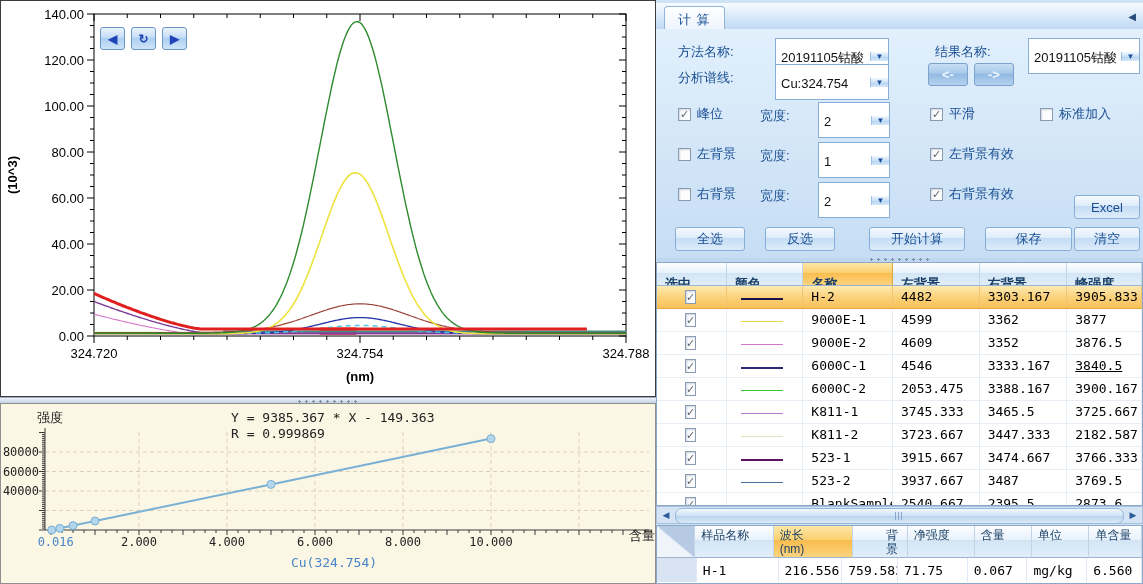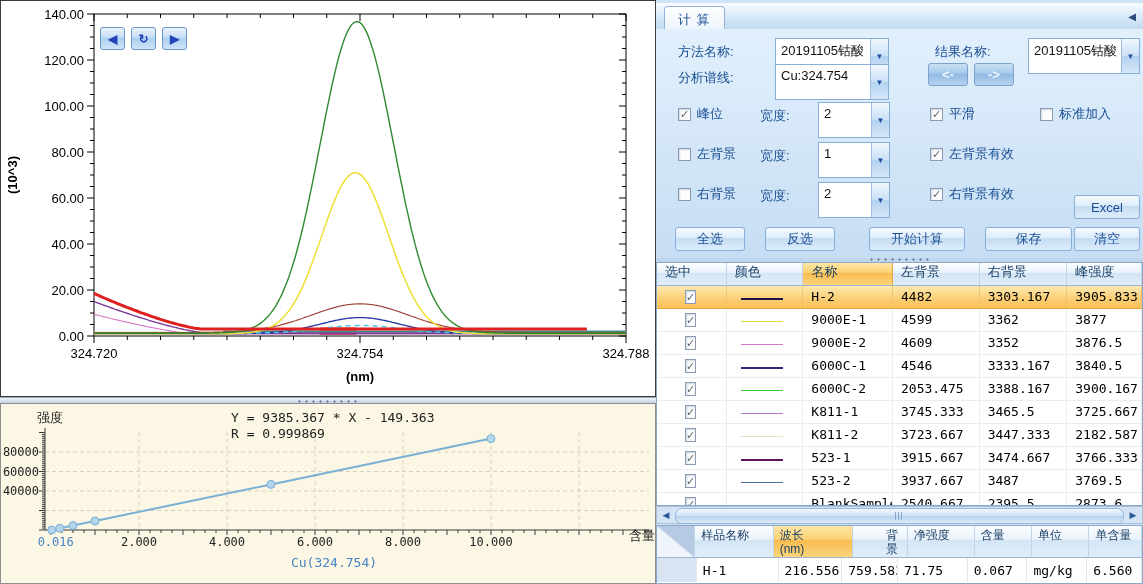--- a/index.html
+++ b/index.html
@@ -30,42 +30,42 @@
   #tabstrip { position:absolute; left:0; top:3px; width:487px; height:29px;
               background:linear-gradient(#f8fbfe,#d2e5f8 60%,#bfd7f0); border-bottom:1px solid #91b4da; box-sizing:border-box; }
   .tab { position:absolute; left:8px; top:3px; height:25px; padding:0 13px; letter-spacing:1px;
          background:linear-gradient(#ffffff,#eaf3fc); border:1px solid #91b4da; border-bottom:1px solid #fff;
          border-radius:4px 4px 0 0; color:#1a5096; line-height:25px; cursor:pointer; }
   .tab-collapse { position:absolute; right:7px; top:8px; color:#2a4a7a; font-size:10px; cursor:pointer; }
 
   #form { position:absolute; left:0; top:29px; width:487px; height:229px;
           background:linear-gradient(#e2f0fc,#c6ddf4); }
   .flabel { position:absolute; color:#1a4f93; white-space:nowrap; }
-  .combo { position:absolute; height:36px; background:#fff; border:1px solid #86aed6; box-sizing:border-box; display:flex; cursor:pointer; }
+  .combo { position:absolute; height:36px; background:#fff; border:1px solid #86aed6; box-sizing:border-box; display:flex; cursor:pointer;align-items:center; }
   .combo-value { flex:1; padding:3px 2px 0 5px; white-space:nowrap; overflow:hidden; color:#111; }
   .combo-btn { width:17px; background:linear-gradient(#f2f8fe,#cae0f6 50%,#b2d2f0 51%,#d6e8fa);
                border-left:1px solid #9ec0e4; color:#1f4f9f; font-size:8px; display:flex; align-items:center; justify-content:center; }
   .btn { position:absolute; height:24px; border:1px solid #86aed6; border-radius:3px; cursor:pointer;
          background:linear-gradient(#f6fafe,#ddecfa 45%,#c4dcf4 46%,#ddecfa); color:#1a4f93; font-size:13px; padding:0; }
   .btn-nav { height:23px; color:#f0f7ff; font-weight:bold;
              background:linear-gradient(#c9dff3,#a6c8ea 45%,#8fb8e2 46%,#b6d3ef); border-color:#7ba2cc; }
   .cbrow { position:absolute; display:flex; align-items:center; gap:6px; cursor:pointer; }
   .cbox { width:13px; height:13px; background:#fdfdfd; border:1px solid #8a9ab0; box-sizing:border-box;
           box-shadow:inset 1px 1px 2px #cdd6e0; font-size:11px; line-height:11px; text-align:center; color:#5a646e; font-weight:bold; }
   .cblabel { color:#1a4f93; }
 
   #vsplit2 { position:absolute; left:0; top:258px; width:487px; height:4px; background:#bed6ee; }
   #vsplit2 .grip { top:0; }
 
   
   #results { position:absolute; left:0; top:262px; width:487px; height:244px; background:#fff;
              border:1px solid #8ca8c8; box-sizing:border-box; overflow:hidden; }
   .t1-header { display:flex; height:23px; }
   .t1-h { box-sizing:border-box; border-right:1px solid #c2d4e8; border-bottom:1px solid #9cb4d0; cursor:pointer;
-          background:linear-gradient(#fdfeff,#e7f1fb 45%,#d3e5f5 46%,#e1eefa); color:#1a4066; padding:0 0 0 8px; overflow:hidden; }
+          background:linear-gradient(#fdfeff,#e7f1fb 45%,#d3e5f5 46%,#e1eefa); color:#1a4066; padding:12px 0 0 8px; overflow:hidden;font-weight:bold; }
   .t1-h.sorted { background:linear-gradient(#fde7a6,#fbcf70 45%,#f9bc4e 46%,#fbd47e); border-right-color:#e0a840; }
   .t1-row { display:flex; height:22px; border-bottom:1px solid #e6edf5; background:#fff; cursor:pointer; }
   .t1-row.selected { background:linear-gradient(#fdeab2,#fbd27c 50%,#f9c158); border-bottom:1px solid #e8a83c; }
   .t1-c { box-sizing:border-box; border-right:1px solid #e6edf5; padding-top:3px; overflow:hidden; }
   .t1-row.selected .t1-c { border-right-color:#f0c470; }
   .cellnum { font-family:"DejaVu Sans Mono","Liberation Mono",monospace; padding-left:8px; font-size:13px; }
   .swatch { display:block; width:42px; height:0; margin:9px auto 0 14px; border-top-style:solid; }
   .rowcb { margin:1px auto 0 28px; }
 
   
@@ -511,21 +511,21 @@
             <div class="t1-c cellnum" style="width: 75px;">3876.5</div>
           </div>
           <div class="t1-row">
             <div class="t1-c" style="width: 70px;"><span class="cbox rowcb">✓</span></div>
             <div class="t1-c" style="width: 77px;">
               <span class="swatch" style="border-top-color: rgb(42, 42, 120); border-top-width: 2px;"></span>
             </div>
             <div class="t1-c cellnum" style="width: 90px;">6000C-1</div>
             <div class="t1-c cellnum" style="width: 87px;">4546</div>
             <div class="t1-c cellnum" style="width: 88px;">3333.167</div>
-            <div class="t1-c cellnum" style="width: 75px;">3840.5</div>
+            <div class="t1-c cellnum" style="width: 75px; text-decoration: underline;">3840.5</div>
           </div>
           <div class="t1-row">
             <div class="t1-c" style="width: 70px;"><span class="cbox rowcb">✓</span></div>
             <div class="t1-c" style="width: 77px;">
               <span class="swatch" style="border-top-color: rgb(56, 200, 56); border-top-width: 1px;"></span>
             </div>
             <div class="t1-c cellnum" style="width: 90px;">6000C-2</div>
             <div class="t1-c cellnum" style="width: 87px;">2053.475</div>
             <div class="t1-c cellnum" style="width: 88px;">3388.167</div>
             <div class="t1-c cellnum" style="width: 75px;">3900.167</div>

